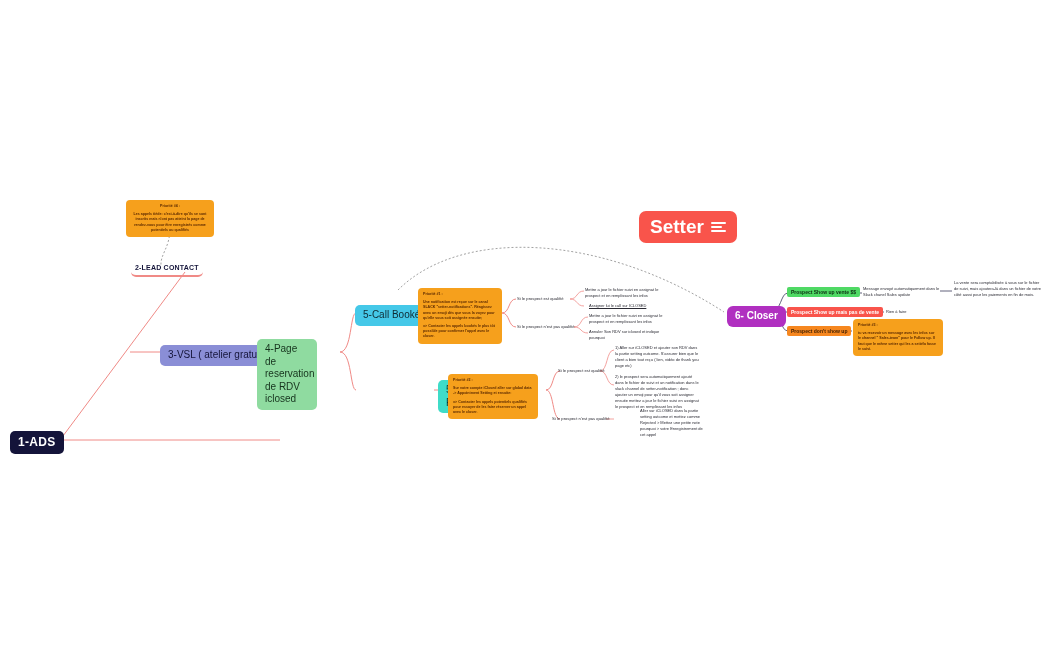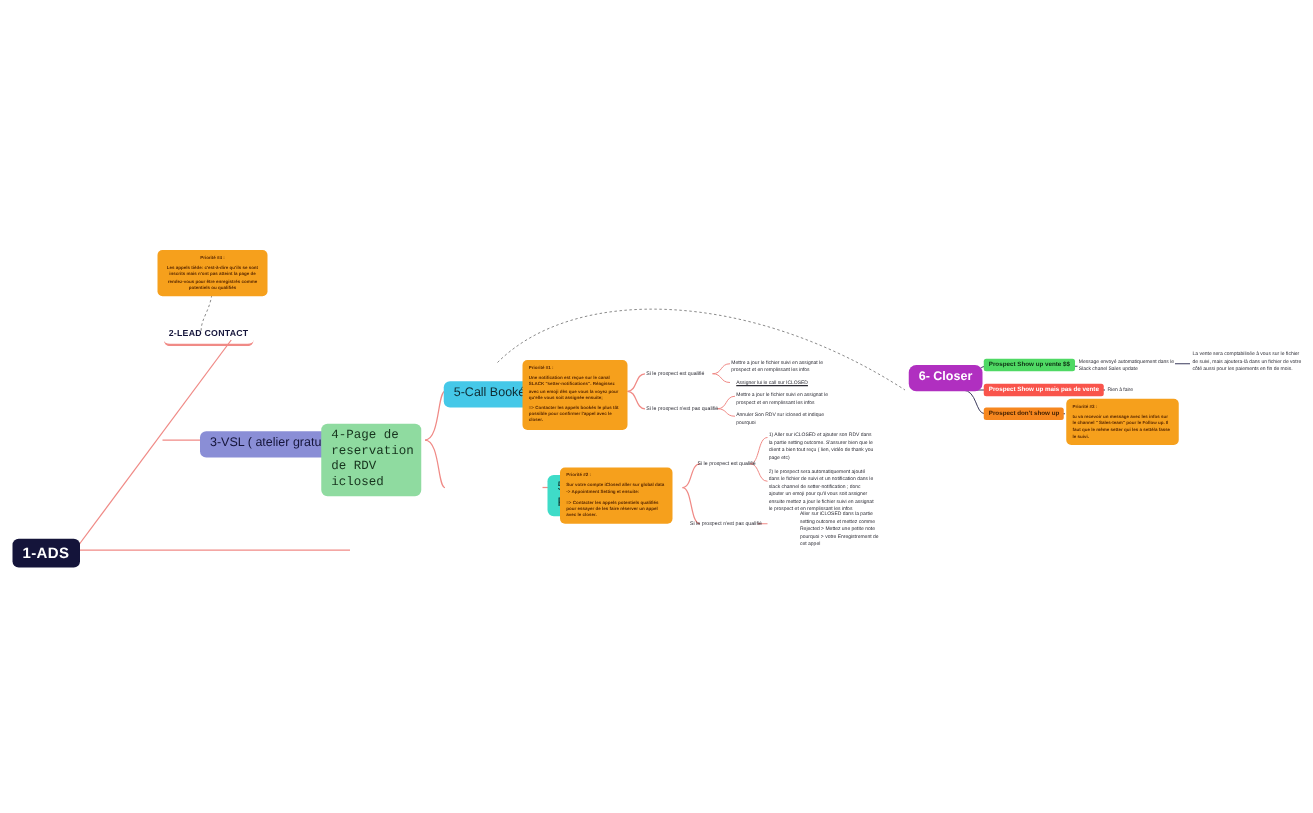--- a/index.html
+++ b/index.html
@@ -99,22 +99,30 @@
 
   <div class="node pill n-lead" style="left:131px;top:263px;">2-LEAD CONTACT</div>
 
   <div class="node note ctr" style="left:126px;top:200px;width:88px;">
     <span class="hd">Priorité #4 :</span>
     <p>Les appels tiède: c'est-à-dire qu'ils se sont inscrits mais n'ont pas atteint la page de rendez-vous pour être enregistrés comme potentiels ou qualifiés</p>
   </div>
 
   <div class="node pill n-vsl" style="left:160px;top:345px;">3-VSL ( atelier gratuit)</div>
 
-  <div class="node pill n-page" style="left:257px;top:339px;width:80px;font-family:Liberation Mono, monospace;">4-Page de reservation de RDV iclosed</div>
+  <div class="node pill n-page" style="left:257px;top:339px;width:60px;">4-Page de reservation de RDV iclosed</div>
 
+  <div class="node setter" style="left:639px;top:211px;">
+    <span>Setter</span>
+    <span class="burger">
+        <i></i>
+        <i></i>
+        <i></i>
+      </span>
+  </div>
 
   <div class="node pill n-callbooke" style="left:355px;top:305px;">5-Call Booké</div>
 
   <div class="node note" style="left:418px;top:288px;width:84px;">
     <span class="hd">Priorité #1 :</span>
     <p>Une notification est reçue sur le canal SLACK "setter-notifications". Réagissez avec un emoji dès que vous la voyez pour qu'elle vous soit assignée ensuite;</p>
     <p>=&gt; Contacter les appels bookés le plus tôt possible pour confirmer l'appel avec le closer.</p>
   </div>
 
   <div class="node cond" style="left:517px;top:296px;">Si le prospect est qualifié</div>
@@ -133,21 +141,21 @@
     <p>=&gt; Contacter les appels potentiels qualifiés pour essayer de les faire réserver un appel avec le closer.</p>
   </div>
 
   <div class="node cond" style="left:558px;top:368px;">Si le prospect est qualifié</div>
   <div class="node leaf" style="left:615px;top:345px;width:86px;">1) Aller sur iCLOSED et ajouter son RDV dans la partie setting outcome. S'assurer bien que le client a bien tout reçu ( lien, vidéo de thank you page etc)</div>
   <div class="node leaf" style="left:615px;top:374px;width:86px;">2) le prospect  sera automatiquement ajouté dans le fichier de suivi et un notification dans le slack channel de setter-notification ; donc ajouter un emoji pour qu'il  vous soit assigner ensuite mettez a jour le fichier suivi en assignat le prospect et en remplissant les infos</div>
 
   <div class="node cond" style="left:552px;top:416px;">Si le prospect n'est pas qualifié</div>
   <div class="node leaf" style="left:640px;top:408px;width:66px;">Aller sur iCLOSED dans la partie setting outcome et mettez comme Rejected &gt; Mettez une petite note pourquoi &gt; votre Enregistrement de cet appel</div>
 
-  <div class="node pill n-closer" style="left:727px;top:292px;">6- Closer</div>
+  <div class="node pill n-closer" style="left:727px;top:306px;">6- Closer</div>
 
   <div class="node chip c-green" style="left:787px;top:287px;">Prospect Show up vente $$</div>
   <div class="node chip c-red" style="left:787px;top:307px;">Prospect  Show up mais pas de vente</div>
   <div class="node chip c-orange" style="left:787px;top:326px;">Prospect don't show up</div>
 
   <div class="node leaf" style="left:863px;top:286px;width:84px;">Message envoyé automatiquement dans le Slack chanel Sales update</div>
   <div class="node leaf" style="left:954px;top:280px;width:88px;">La vente sera comptabilisée à vous sur le fichier de suivi, mais ajoutera-là dans un fichier de votre côté aussi pour les paiements en fin de mois.</div>
   <div class="node leaf" style="left:886px;top:309px;">Rien à faire</div>
 
   <div class="node note" style="left:853px;top:319px;width:90px;">

